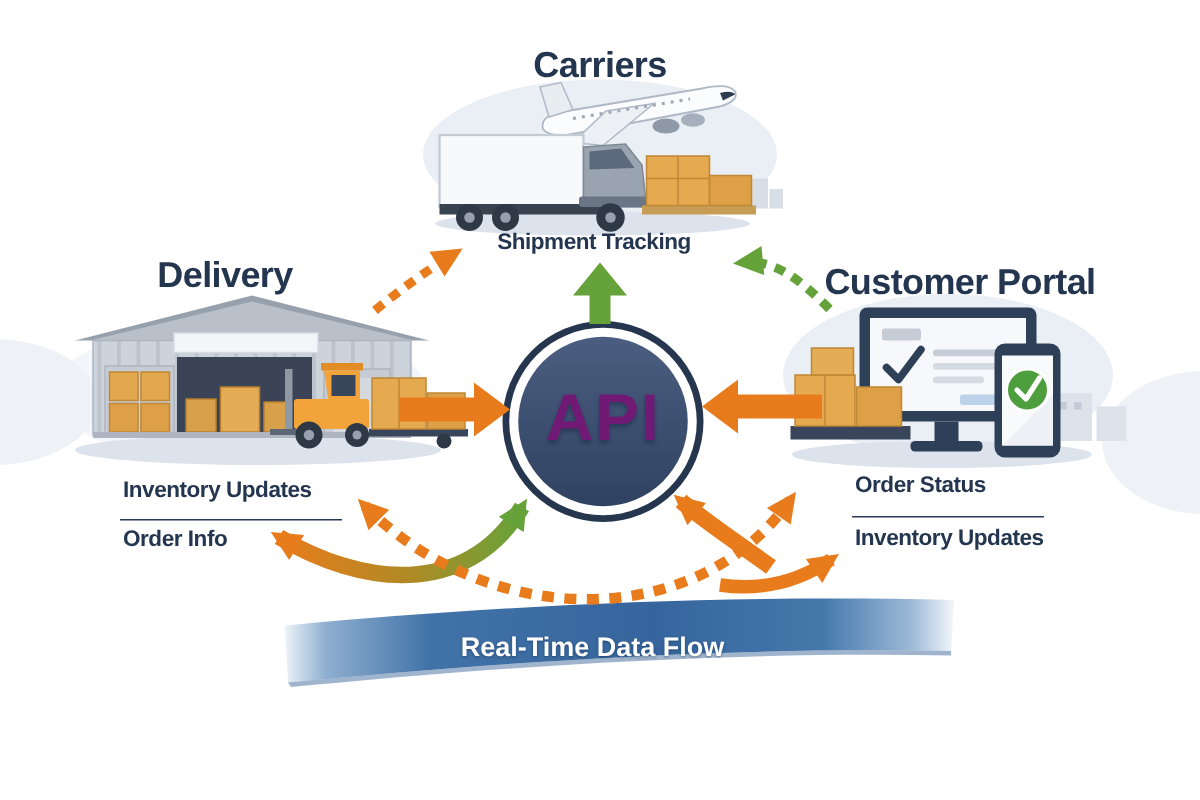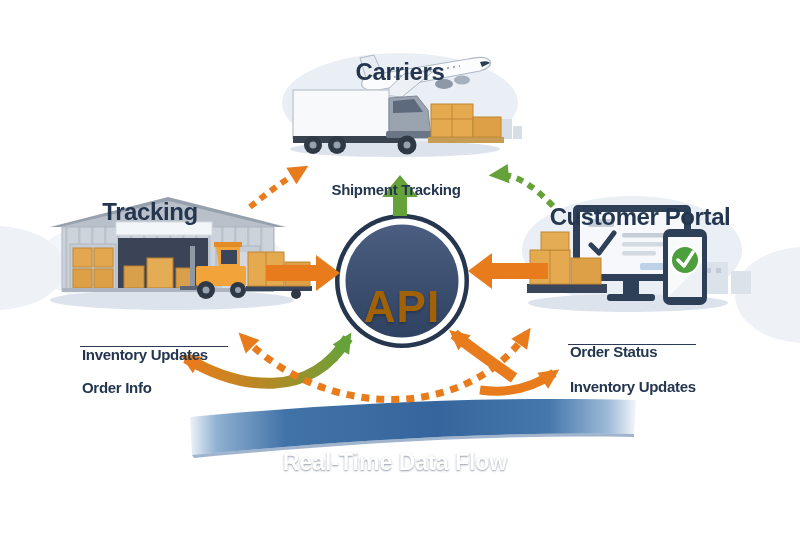--- a/index.html
+++ b/index.html
@@ -1,26 +1,26 @@
 <!DOCTYPE html>
 <html><head>
 <meta charset="utf-8">
 <style>
   html,body{margin:0;padding:0;background:#fff;}
   #stage{position:relative;width:800px;height:533px;background:#ffffff;overflow:hidden;
          font-family:"Liberation Sans",sans-serif;}
   #stage svg{position:absolute;left:0;top:0;}
-  .label{position:absolute;font-weight:bold;color:#24364F;white-space:nowrap;margin-top:28px;}
+  .label{position:absolute;font-weight:bold;color:#24364F;white-space:nowrap;}
   .title{font-size:24px;letter-spacing:-0.4px;}
   .flow{font-size:15px;letter-spacing:-0.3px;}
   .center{text-align:center;}
   .rule{position:absolute;height:0;border-top:1.5px solid #2A3B58;}
-  #api-label{left:334px;top:254px;width:136px;text-align:center;font-size:44px;color:#a16207;
+  #api-label{left:334px;top:254px;width:136px;text-align:center;font-size:44px;color:#701a75;
              letter-spacing:1px;text-shadow:0 2px 3px rgba(10,20,40,.35);}
-  #banner-label{left:240px;top:421px;width:310px;text-align:center;font-size:23px;color:#ffffff;
+  #banner-label{left:240px;top:421px;width:310px;text-align:center;font-size:18px;color:#ffffff;
                 text-shadow:0 1px 2px rgba(10,30,60,.45);}
   #carriers-title{left:310px;top:30px;width:180px;}
   #warehouse-title{left:60px;top:170px;width:180px;}
   #portal-title{left:545px;top:175px;width:190px;text-align:center;}
   #shipment-label{left:306px;top:153px;width:180px;}
   #inventory-label{left:82px;top:318px;}
   #orderinfo-label{left:82px;top:351px;}
   #orderstatus-label{left:570px;top:315px;}
   #delivery-label{left:570px;top:350px;}
   #rule-inventory{left:80px;top:346px;width:148px;}
@@ -199,21 +199,21 @@
     <path d="M186 358 C 240 390, 310 400, 348 338" stroke="url(#flowGrad)" stroke-width="11" fill="none" marker-start="url(#headO)" marker-end="url(#headG)"></path>
     <path d="M514 378 C 492 362, 472 349, 454 334" stroke="#E87C1C" stroke-width="11" fill="none" marker-end="url(#headO)"></path>
     <path d="M480 390 C 508 394, 532 388, 554 373" stroke="#E87C1C" stroke-width="9" fill="none" marker-end="url(#headO)"></path>
     <path d="M243 337 C 325 420, 465 422, 527 333" stroke="#E87C1C" stroke-width="7" fill="none" stroke-dasharray="8 7" marker-start="url(#headO)" marker-end="url(#headO)"></path>
     <path d="M250 207 C 267 193, 285 180, 303 169" stroke="#E87C1C" stroke-width="6" fill="none" stroke-dasharray="7 6" marker-end="url(#headO)"></path>
     <path d="M553 206 C 532 185, 516 173, 495 175" stroke="#66A23A" stroke-width="6" fill="none" stroke-dasharray="7 6" marker-end="url(#headG)"></path>
   </g>
 </svg>
 
 <div id="carriers-title" class="label title center">Carriers</div>
-<div id="warehouse-title" class="label title center">Tracking</div>
+<div id="warehouse-title" class="label title center">Delivery</div>
 <div id="portal-title" class="label title center">Customer Portal</div>
 
 <div id="shipment-label" class="label flow center">Shipment Tracking</div>
 <div id="inventory-label" class="label flow">Inventory Updates</div>
 <div id="orderstatus-label" class="label flow">Order Status</div>
 <div id="orderinfo-label" class="label flow">Order Info</div>
 <div id="delivery-label" class="label flow">Inventory Updates</div>
 
 <div id="rule-inventory" class="rule"></div>
 <div id="rule-orderstatus" class="rule"></div>

